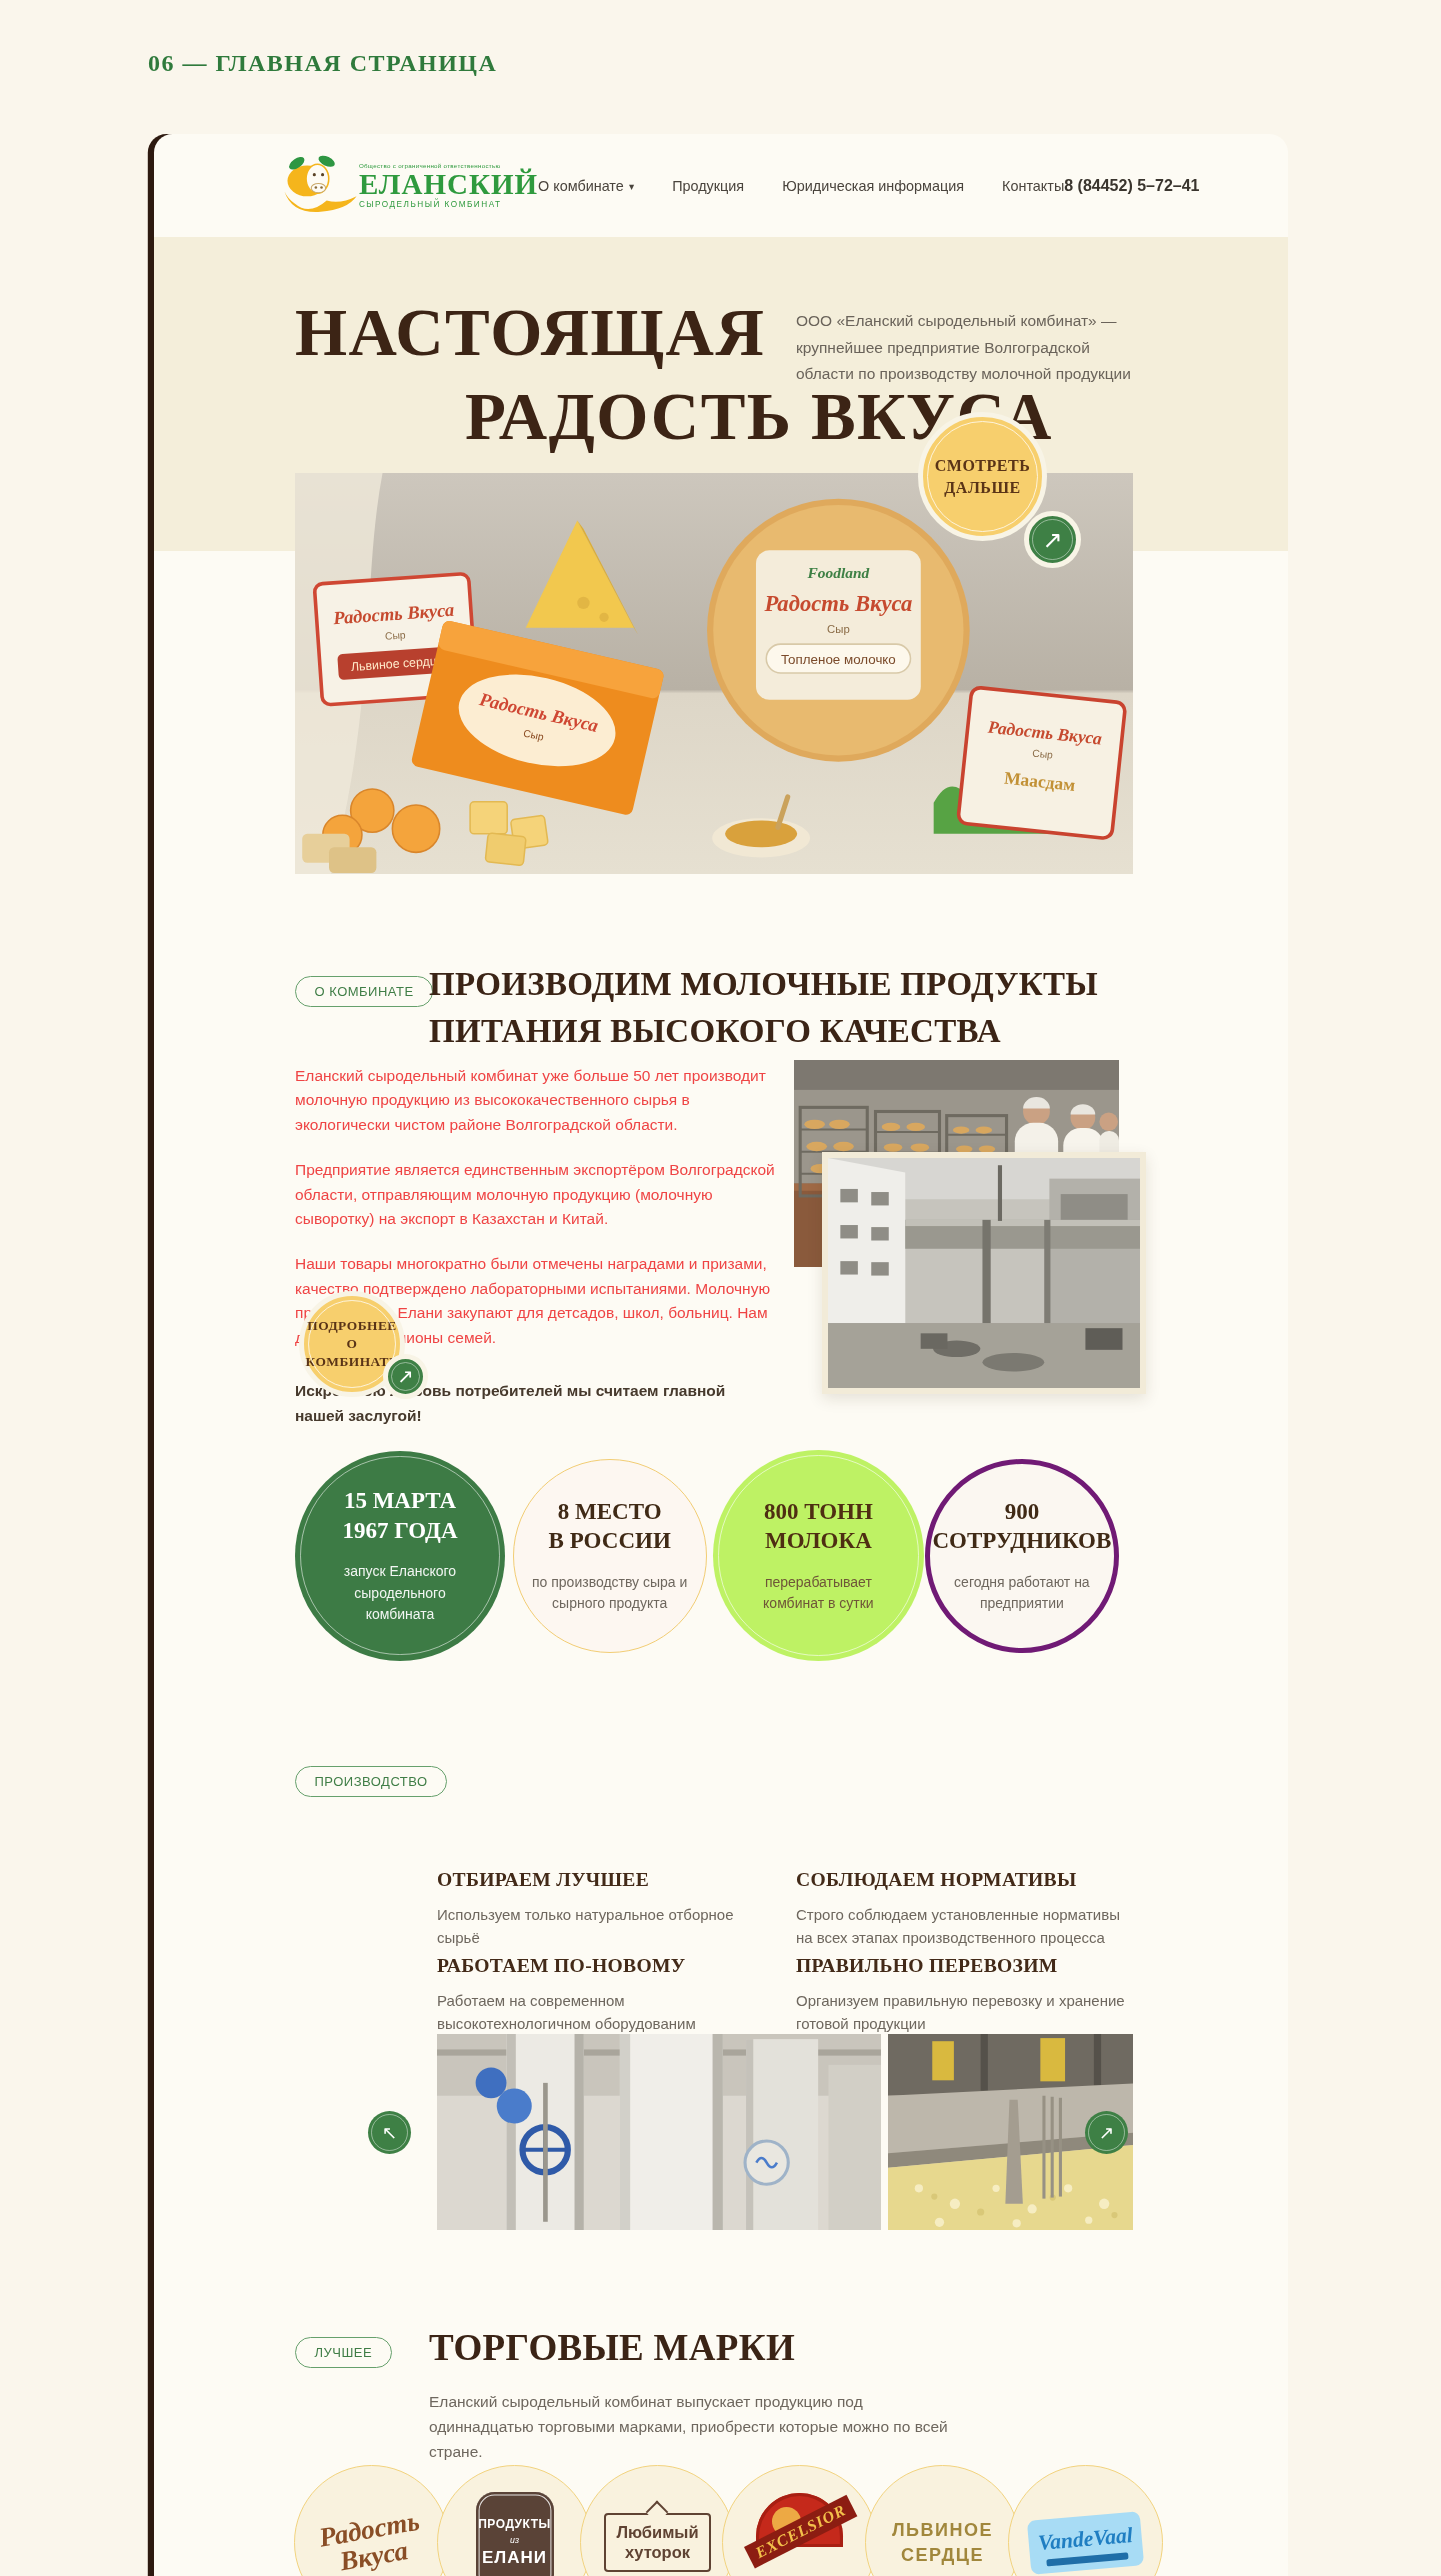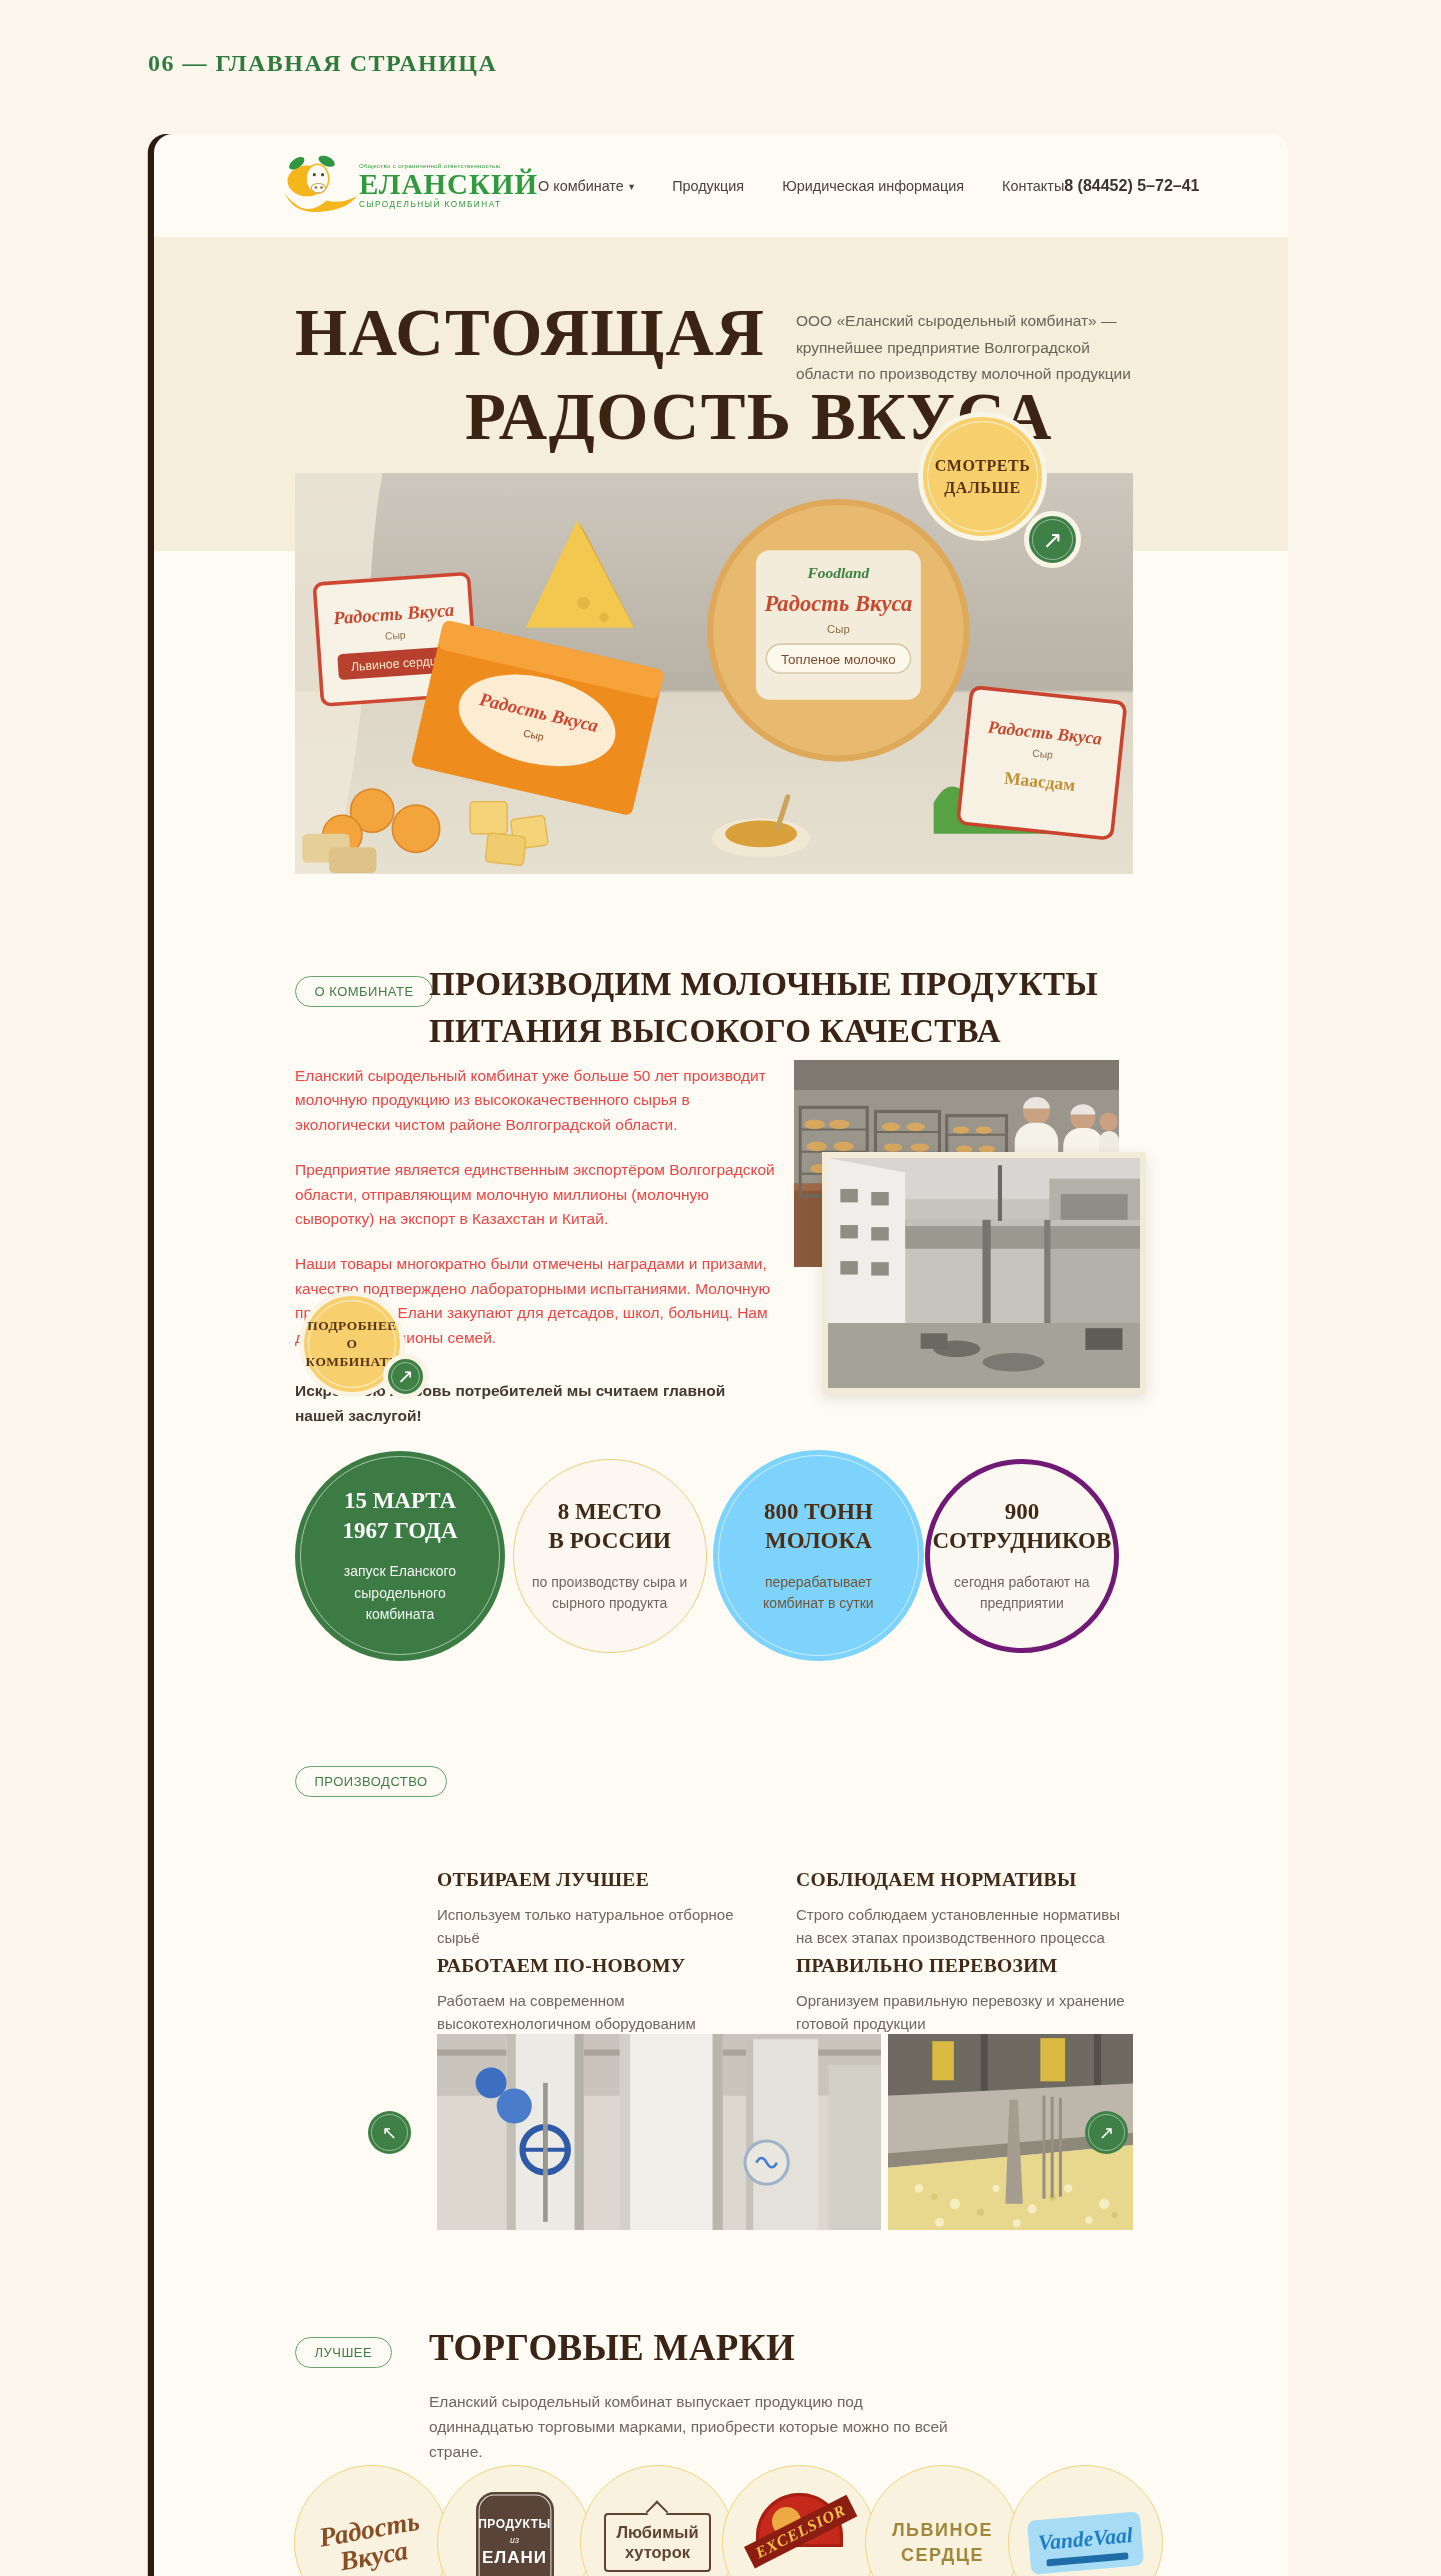--- a/index.html
+++ b/index.html
@@ -95,21 +95,21 @@
     position:relative;border-radius:50%;box-sizing:border-box;flex:none;
     display:flex;flex-direction:column;align-items:center;justify-content:center;text-align:center;
   }
   .stat-title{font-family:"Liberation Serif",serif;font-weight:700;font-size:23px;line-height:1.3;color:#402a16;}
   .stat-text{font-size:14px;line-height:1.52;margin-top:15.5px;color:#6e675e;max-width:157px;}
   .stat--green{width:210px;height:210px;background:#3d7b45;}
   .stat--green::after{content:"";position:absolute;inset:5.2px;border:0.8px solid rgba(255,255,255,.55);border-radius:50%;}
   .stat--green .stat-title{color:#fff;}
   .stat--green .stat-text{color:rgba(255,255,255,.93);}
   .stat--oyellow{width:194px;height:194px;background:#fdf7f1;border:1px solid #f2cd74;margin-left:7.7px;}
-  .stat--yellow{width:211px;height:211px;background:#7dd3fc;margin-left:6.2px;z-index:2;}
+  .stat--yellow{width:211px;height:211px;background:#bef264;margin-left:6.2px;z-index:2;}
   .stat--yellow::after{content:"";position:absolute;inset:5.2px;border:0.8px solid rgba(255,255,255,.6);border-radius:50%;}
   .stat--yellow .stat-title{color:#4e2e12;}
   .stat--yellow .stat-text{color:#6f5638;}
   .stat--ogreen{width:194px;height:194px;background:#fbf7f1;border:5px solid #701a75;margin-left:1px;}
   
   .badge-prod{left:141px;top:1632px;}
   .h2-prod{left:275px;top:1618px;}
   .feature{position:absolute;width:340px;}
   .feature-title{margin:0;font-family:"Liberation Serif",serif;font-weight:700;font-size:19.6px;color:#432a18;letter-spacing:0.3px;}
   .feature-text{margin:13.4px 0 0;font-size:15px;line-height:1.52;color:#6e675e;}
@@ -290,21 +290,21 @@
     </div>
   </div>
 
   <div class="badge badge-about">О КОМБИНАТЕ</div>
   <h2 class="h2 h2-about">
     <span>ПРОИЗВОДИМ МОЛОЧНЫЕ ПРОДУКТЫ</span>
     <span>ПИТАНИЯ ВЫСОКОГО КАЧЕСТВА</span>
   </h2>
   <div class="about-text">
     <p>Еланский сыродельный комбинат уже больше 50 лет производит молочную продукцию из высококачественного сырья в экологически чистом районе Волгоградской области.</p>
-    <p>Предприятие является единственным экспортёром Волгоградской области, отправляющим молочную миллионы (молочную сыворотку) на экспорт в Казахстан и Китай.</p>
+    <p>Предприятие является единственным экспортёром Волгоградской области, отправляющим молочную продукцию (молочную сыворотку) на экспорт в Казахстан и Китай.</p>
     <p>Наши товары многократно были отмечены наградами и призами, качество подтверждено лабораторными испытаниями. Молочную продукцию из Елани закупают для детсадов, школ, больниц. Нам доверяют миллионы семей.</p>
     <p class="highlight">Искреннюю любовь потребителей мы считаем главной нашей заслугой!</p>
   </div>
 
   <div class="about-photo-1">
     <svg viewBox="0 0 630 402" preserveAspectRatio="none">
       <rect width="630" height="402" fill="#9b968c"></rect>
       <rect width="630" height="58" fill="#7d7870"></rect>
       <rect y="240" width="630" height="162" fill="#8a5a3c"></rect>
       <rect y="240" width="630" height="14" fill="#a06a46"></rect>

